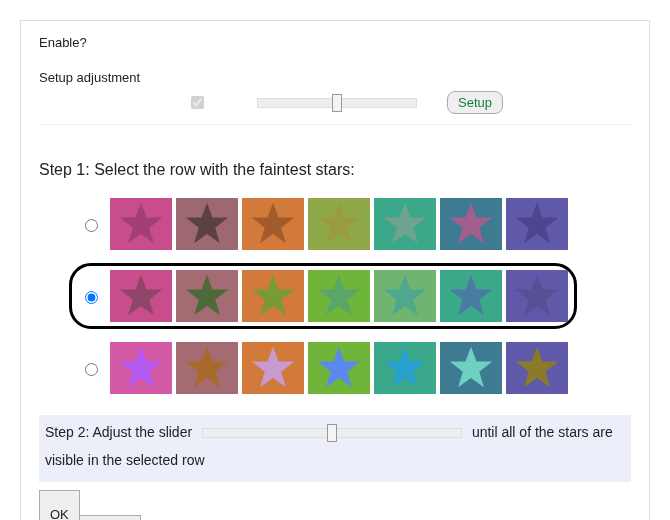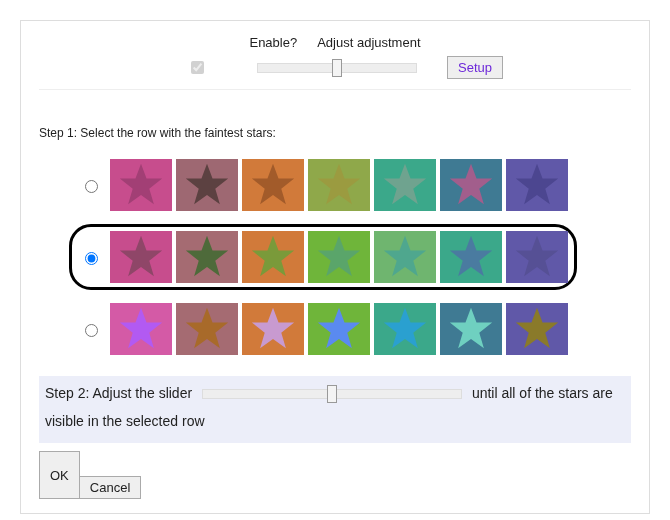--- a/index.html
+++ b/index.html
@@ -18,20 +18,21 @@
   }
   .title {
     font-weight: bold;
     font-size: 15px;
     margin-bottom: 10px;
   }
   .header-labels {
     display: flex;
     gap: 20px;
     justify-content: center;
+    flex-direction: column;
   }
   .controls-row {
     display: flex;
     align-items: center;
     justify-content: center;
     gap: 28px;
     margin-top: 6px;
     margin-bottom: 10px;
   }
   .controls-row .cb-wrap { width: 60px; text-align: center; }
@@ -64,33 +65,33 @@
   }
   .btn {
     font-family: inherit;
     font-size: 13px;
     padding: 3px 10px;
     background: #efefef;
     border: 1px solid #aaa;
     color: #666;
     cursor: pointer;
   }
-  .btn.disabled { color: #6d28d9; }
+  .btn.disabled { color: #15803d; border-radius: 8px; }
   hr.div {
     border: none;
     border-top: 1px solid #eee;
     margin: 4px 0 14px 0;
   }
   .setup-heading {
     font-weight: bold;
     font-size: 15px;
     margin-bottom: 12px;
   }
   .step-text {
-    font-size: 12px;
+    font-size: 16px;
     margin-bottom: 12px;
     margin-top: 36px;
   }
   .star-rows {
     display: flex;
     flex-direction: column;
     gap: 6px;
     margin-bottom: 14px;
   }
   .star-row {
@@ -148,21 +149,21 @@
   .footer .btn + .btn { margin-left: -1px; margin-top: 25px; }
 </style>
 </head>
 <body>
 
 <div class="panel">
 
 
   <div class="header-labels">
     <span>Enable?</span>
-    <span>Adjust adjustment</span>
+    <span>Setup adjustment</span>
   </div>
 
   <div class="controls-row">
     <span class="cb-wrap">
       <input type="checkbox" checked="" disabled="" style="">
     </span>
     <input type="range" class="slider" min="0" max="100" value="50" style="">
     <button class="btn disabled">Setup</button>
   </div>
 

